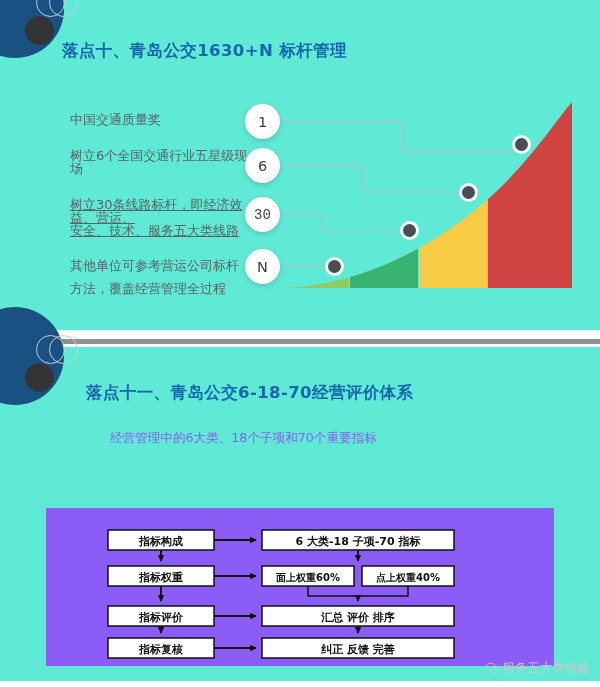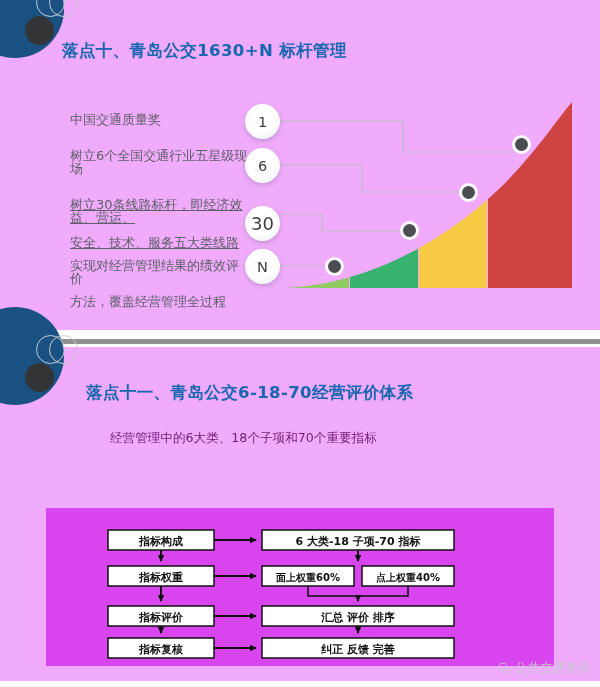--- a/index.html
+++ b/index.html
@@ -5,21 +5,21 @@
   html,body{margin:0;padding:0;}
   body{
     width:600px;height:687px;
     background:#ffffff;
     font-family:"DejaVu Sans","Liberation Sans",sans-serif;
     overflow:hidden;
   }
   .deck{position:relative;width:600px;height:687px;}
 
   
-  .slide{position:absolute;left:0;width:600px;background:#f0abfc;overflow:hidden;}
+  .slide{position:absolute;left:0;width:600px;background:#5eead4;overflow:hidden;}
   #slide-1{top:0;height:330px;}
   #slide-2{top:347px;height:340px;}
 
   .divider{position:absolute;left:0;top:339px;width:600px;height:5px;background:#8e9094;}
   .edge-top{position:absolute;left:0;top:0;width:600px;height:6px;background:#ffffff;}
   .edge-bot{position:absolute;left:0;top:681px;width:600px;height:6px;background:#ffffff;}
 
   
   .corner{position:absolute;left:0;top:0;width:140px;height:95px;pointer-events:none;}
   .corner .quarter{
@@ -65,43 +65,43 @@
 
   .bubble{
     position:absolute;width:35px;height:35px;border-radius:50%;
     background:radial-gradient(circle at 36% 30%,#ffffff 55%,#e6e9ec 100%);
     box-shadow:0 2px 5px rgba(90,100,110,.30);
     display:flex;align-items:center;justify-content:center;
     color:#3c3f44;font-size:14.5px;
   }
   .bubble.b0{left:5px;top:8px;}
   .bubble.b1{left:5px;top:52px;}
-  .bubble.b2{left:5px;top:110px;font-size:18px;}
+  .bubble.b2{left:5px;top:101px;font-size:14px;font-family:Liberation Mono, monospace;}
   .bubble.b3{left:5px;top:153px;}
 
   .dot{
     position:absolute;width:13px;height:13px;border-radius:50%;
     background:#4a4d52;box-shadow:0 0 0 3px rgba(255,255,255,.92);
   }
   .dot.d0{left:275px;top:42px;}   
   .dot.d1{left:222px;top:90px;}   
   .dot.d2{left:163px;top:128px;}  
   .dot.d3{left:88px;top:164px;}   
 
   .connector{position:absolute;left:0;top:0;width:345px;height:200px;}
 
   
   .body-text{
     position:absolute;left:110px;top:428px;
-    color:#701a75;font-size:12.6px;line-height:20px;white-space:nowrap;
+    color:#8b5cf6;font-size:12.6px;line-height:20px;white-space:nowrap;
   }
 
   .flow-card{
     position:absolute;left:46px;top:508px;width:508px;height:158px;
-    background:#d946ef;
+    background:#8b5cf6;
   }
   .flow-svg{display:block;width:508px;height:158px;}
 
   .watermark{
     position:absolute;right:10px;top:660px;
     display:flex;align-items:center;gap:4px;
     color:#c7cace;font-size:12.5px;
   }
   .wm-icon{width:13px;height:13px;display:block;}
 </style>
@@ -125,24 +125,24 @@
 
     <div class="labels">
       <div class="label-row r0">
         <span>中国交通质量奖</span>
       </div>
       <div class="label-row r1">
         <span>树立6个全国交通行业五星级现场</span>
       </div>
       <div class="label-row r2">
         <span>树立30条线路标杆，即经济效益、营运、</span>
-        <span class="l2" style="margin-top:12px">安全、技术、服务五大类线路</span>
+        <span class="l2" style="margin-top:0">安全、技术、服务五大类线路</span>
       </div>
       <div class="label-row r3">
-        <span>实现对经营管理结果的绩效评价</span>
+        <span>其他单位可参考营运公司标杆</span>
         <span class="l2">方法，覆盖经营管理全过程</span>
       </div>
     </div>
 
     <div class="chart">
 
       <svg class="connector" viewBox="0 0 345 200" preserveAspectRatio="none">
         <defs>
           <clipPath id="curveclip">
             <path d="M 42 192 C 120 190 200 150 260 92 C 295 58 318 22 332 6 L 332 192 Z"></path>
@@ -245,17 +245,17 @@
         <text id="fr2" x="312" y="145">纠正    反馈    完善</text>
       </g>
     </svg>
   </div>
 
   <div class="watermark">
     <svg class="wm-icon" viewBox="0 0 24 24">
       <ellipse cx="9" cy="9" rx="8" ry="6.6" fill="none" stroke="#c7cace" stroke-width="1.6"></ellipse>
       <ellipse cx="16" cy="15" rx="6.5" ry="5.4" fill="none" stroke="#c7cace" stroke-width="1.6"></ellipse>
     </svg>
-    <span>公共交通资讯</span>
+    <span>服务五大类线路</span>
   </div>
 
   <div class="edge-bot"></div>
 </div>
 
 </body></html>

